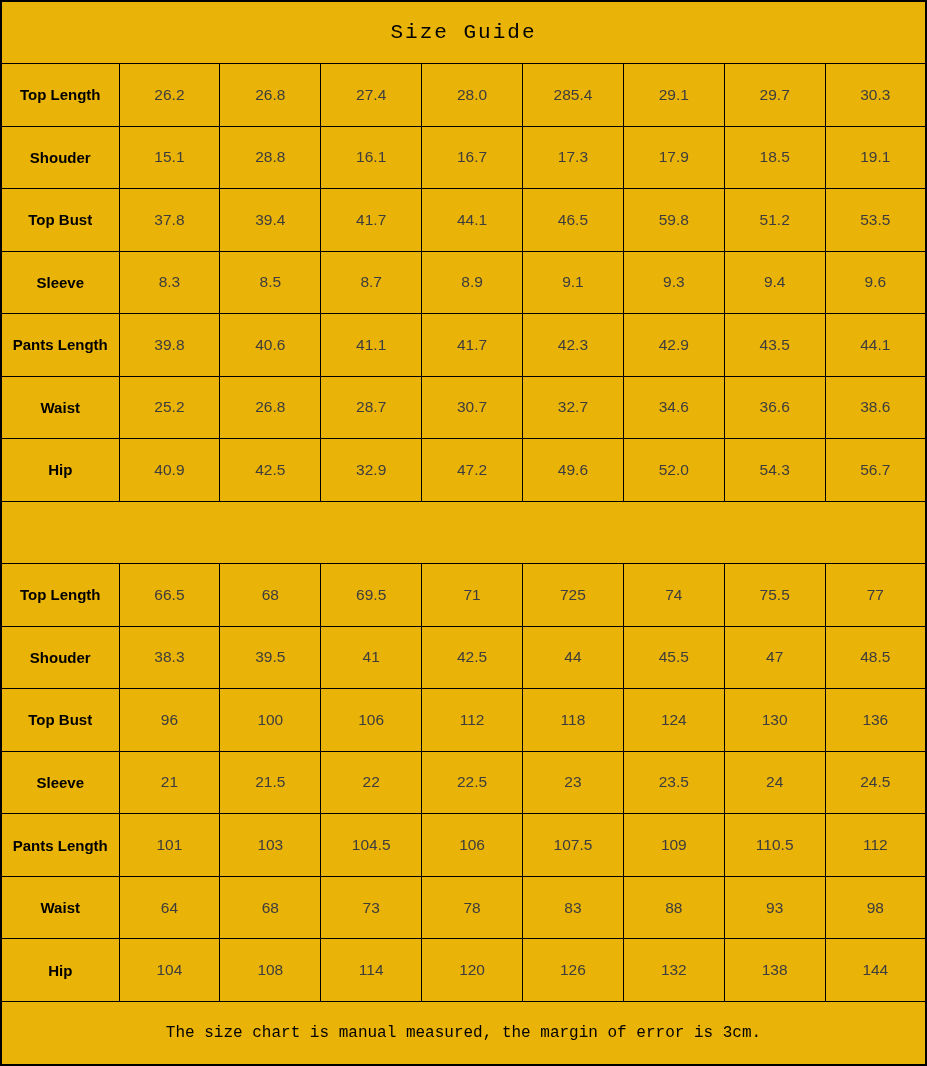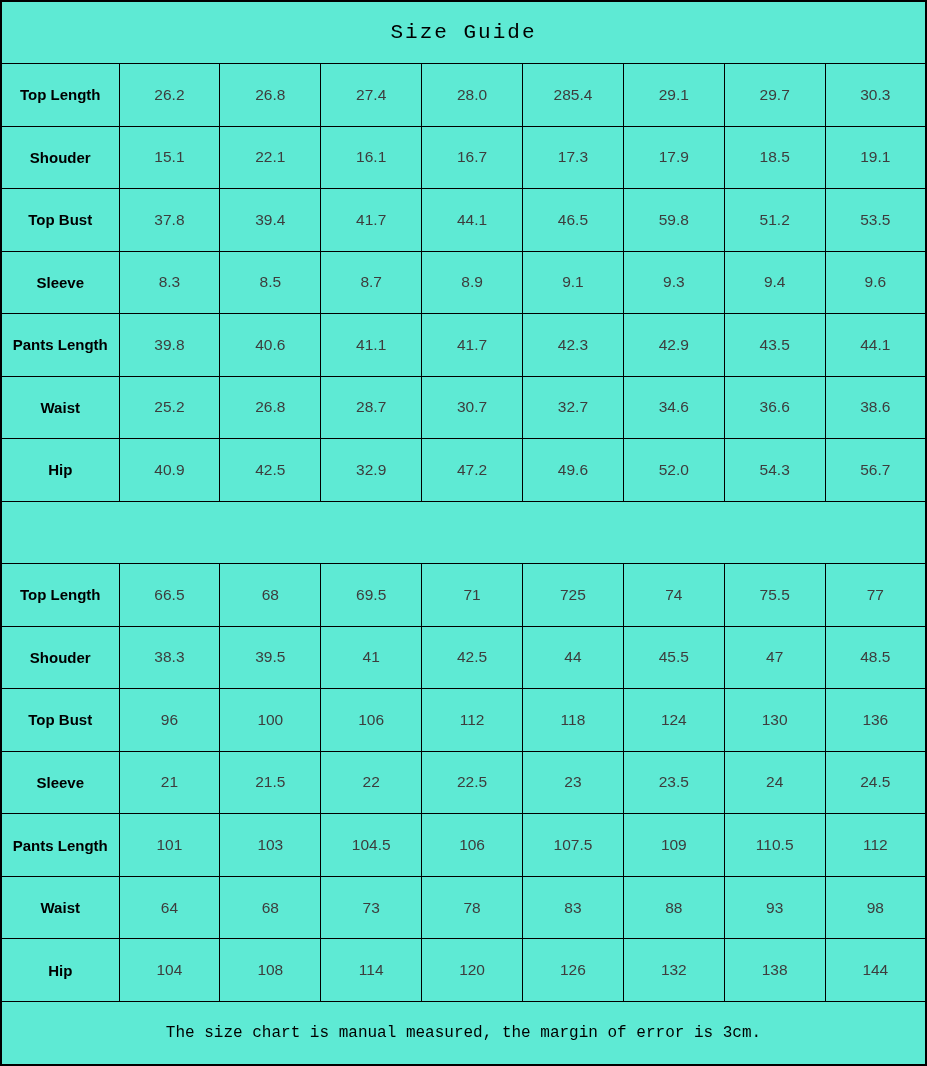--- a/index.html
+++ b/index.html
@@ -4,21 +4,21 @@
 <style>
   html, body {
     margin: 0;
     padding: 0;
     background: #ffffff;
   }
   .sheet {
     width: 927px;
     height: 1066px;
     box-sizing: border-box;
-    background: #5eead4;
+    background: #eab308;
   }
   table.size-guide {
     width: 927px;
     height: 1066px;
     border-collapse: collapse;
     table-layout: fixed;
     border: 2px solid #000000;
     font-family: "Liberation Sans", sans-serif;
     color: #000000;
   }
@@ -91,21 +91,21 @@
           <td class="value-cell">27.4</td>
           <td class="value-cell">28.0</td>
           <td class="value-cell">285.4</td>
           <td class="value-cell">29.1</td>
           <td class="value-cell">29.7</td>
           <td class="value-cell">30.3</td>
         </tr>
         <tr class="data-row">
           <th class="label-col">Shouder</th>
           <td class="value-cell">15.1</td>
-          <td class="value-cell">22.1</td>
+          <td class="value-cell">28.8</td>
           <td class="value-cell">16.1</td>
           <td class="value-cell">16.7</td>
           <td class="value-cell">17.3</td>
           <td class="value-cell">17.9</td>
           <td class="value-cell">18.5</td>
           <td class="value-cell">19.1</td>
         </tr>
         <tr class="data-row">
           <th class="label-col">Top Bust</th>
           <td class="value-cell">37.8</td>

